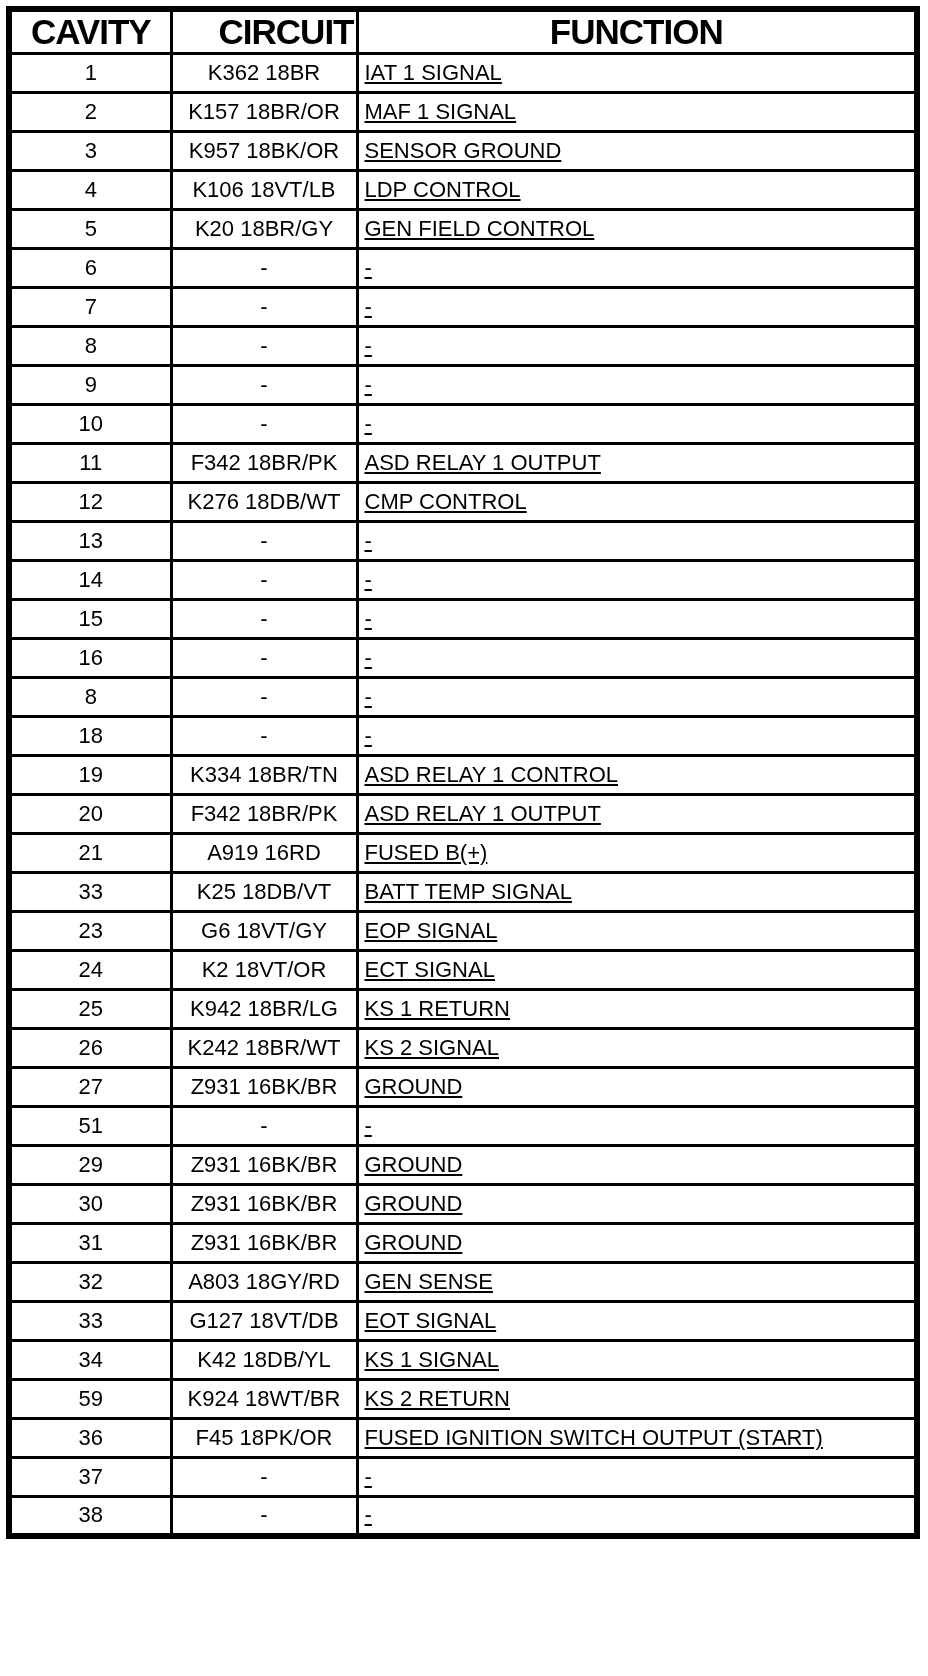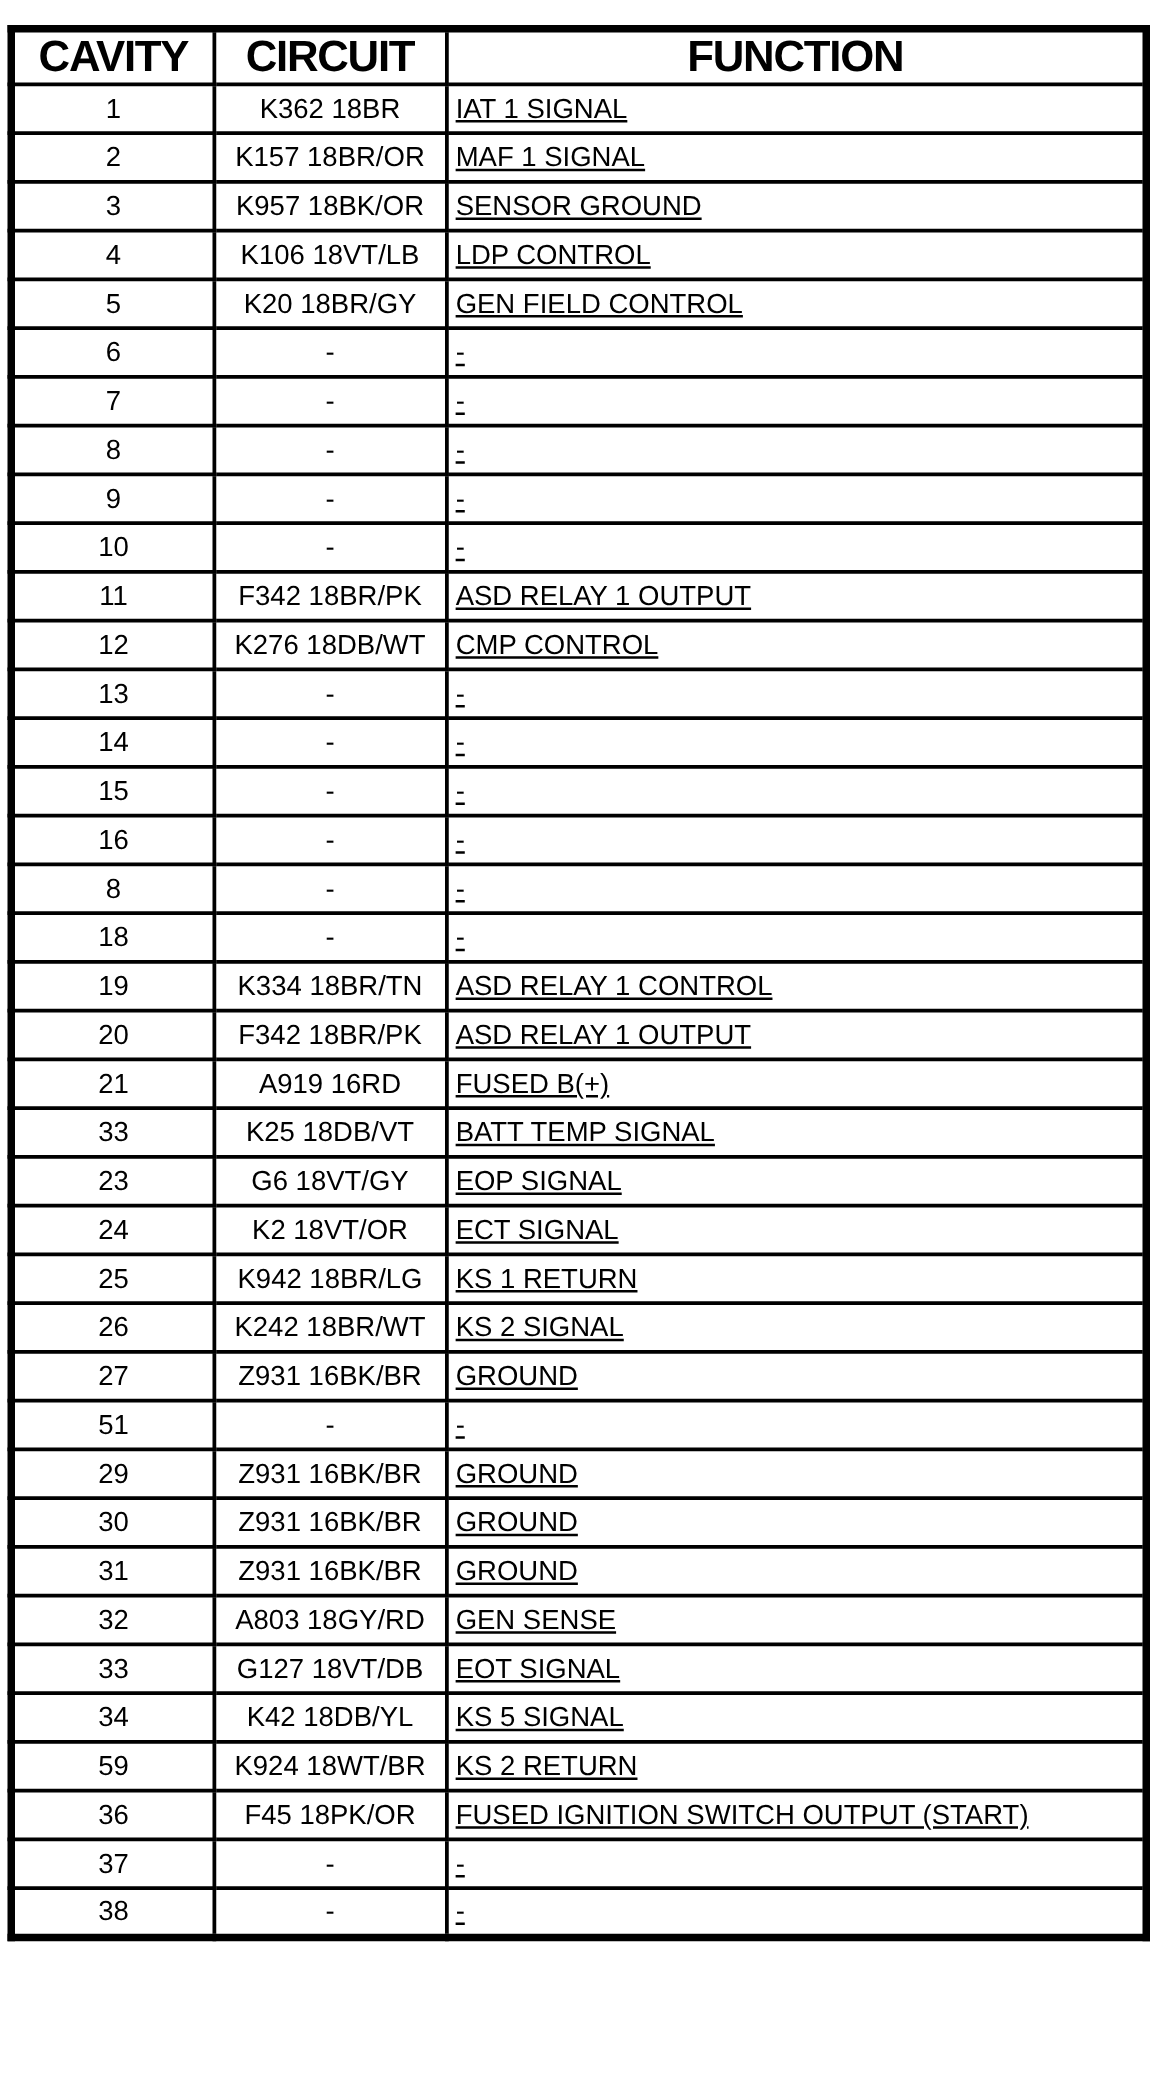--- a/index.html
+++ b/index.html
@@ -5,21 +5,21 @@
   html, body {
     margin: 0;
     padding: 0;
     background: #ffffff;
     font-family: "Liberation Sans", sans-serif;
     color: #000000;
   }
   .page {
     width: 928px;
     box-sizing: border-box;
-    padding: 20px 6px;
+    padding: 6px 6px;
   }
   table.pinout {
     border-collapse: collapse;
     width: 914px;
     table-layout: fixed;
     border: 6px solid #000000;
     background: #ffffff;
   }
   table.pinout th,
   table.pinout td {
@@ -29,21 +29,21 @@
     box-sizing: border-box;
   }
   table.pinout th {
     font-size: 35px;
     font-weight: bold;
     height: 44px;
     padding: 0 2px;
     letter-spacing: -1px;
   }
   th.col-cavity { width: 162px; text-align: center; }
-  th.col-circuit { width: 186px; text-align: center; padding-left: 4px; }
+  th.col-circuit { width: 186px; text-align: right; padding-left: 4px; }
   th.col-function { text-align: center; }
   table.pinout td {
     font-size: 22px;
     height: 39px;
     padding: 0 6px;
   }
   td.cell-cavity { text-align: center; }
   td.cell-circuit { text-align: center; padding-left: 8px; }
   td.cell-function { text-align: left; padding-left: 8px; text-decoration: underline; }
 </style>
@@ -222,21 +222,21 @@
           <td class="cell-function">GEN SENSE</td>
         </tr>
         <tr>
           <td class="cell-cavity">33</td>
           <td class="cell-circuit">G127 18VT/DB</td>
           <td class="cell-function">EOT SIGNAL</td>
         </tr>
         <tr>
           <td class="cell-cavity">34</td>
           <td class="cell-circuit">K42 18DB/YL</td>
-          <td class="cell-function">KS 5 SIGNAL</td>
+          <td class="cell-function">KS 1 SIGNAL</td>
         </tr>
         <tr>
           <td class="cell-cavity">59</td>
           <td class="cell-circuit">K924 18WT/BR</td>
           <td class="cell-function">KS 2 RETURN</td>
         </tr>
         <tr>
           <td class="cell-cavity">36</td>
           <td class="cell-circuit">F45 18PK/OR</td>
           <td class="cell-function">FUSED IGNITION SWITCH OUTPUT (START)</td>

